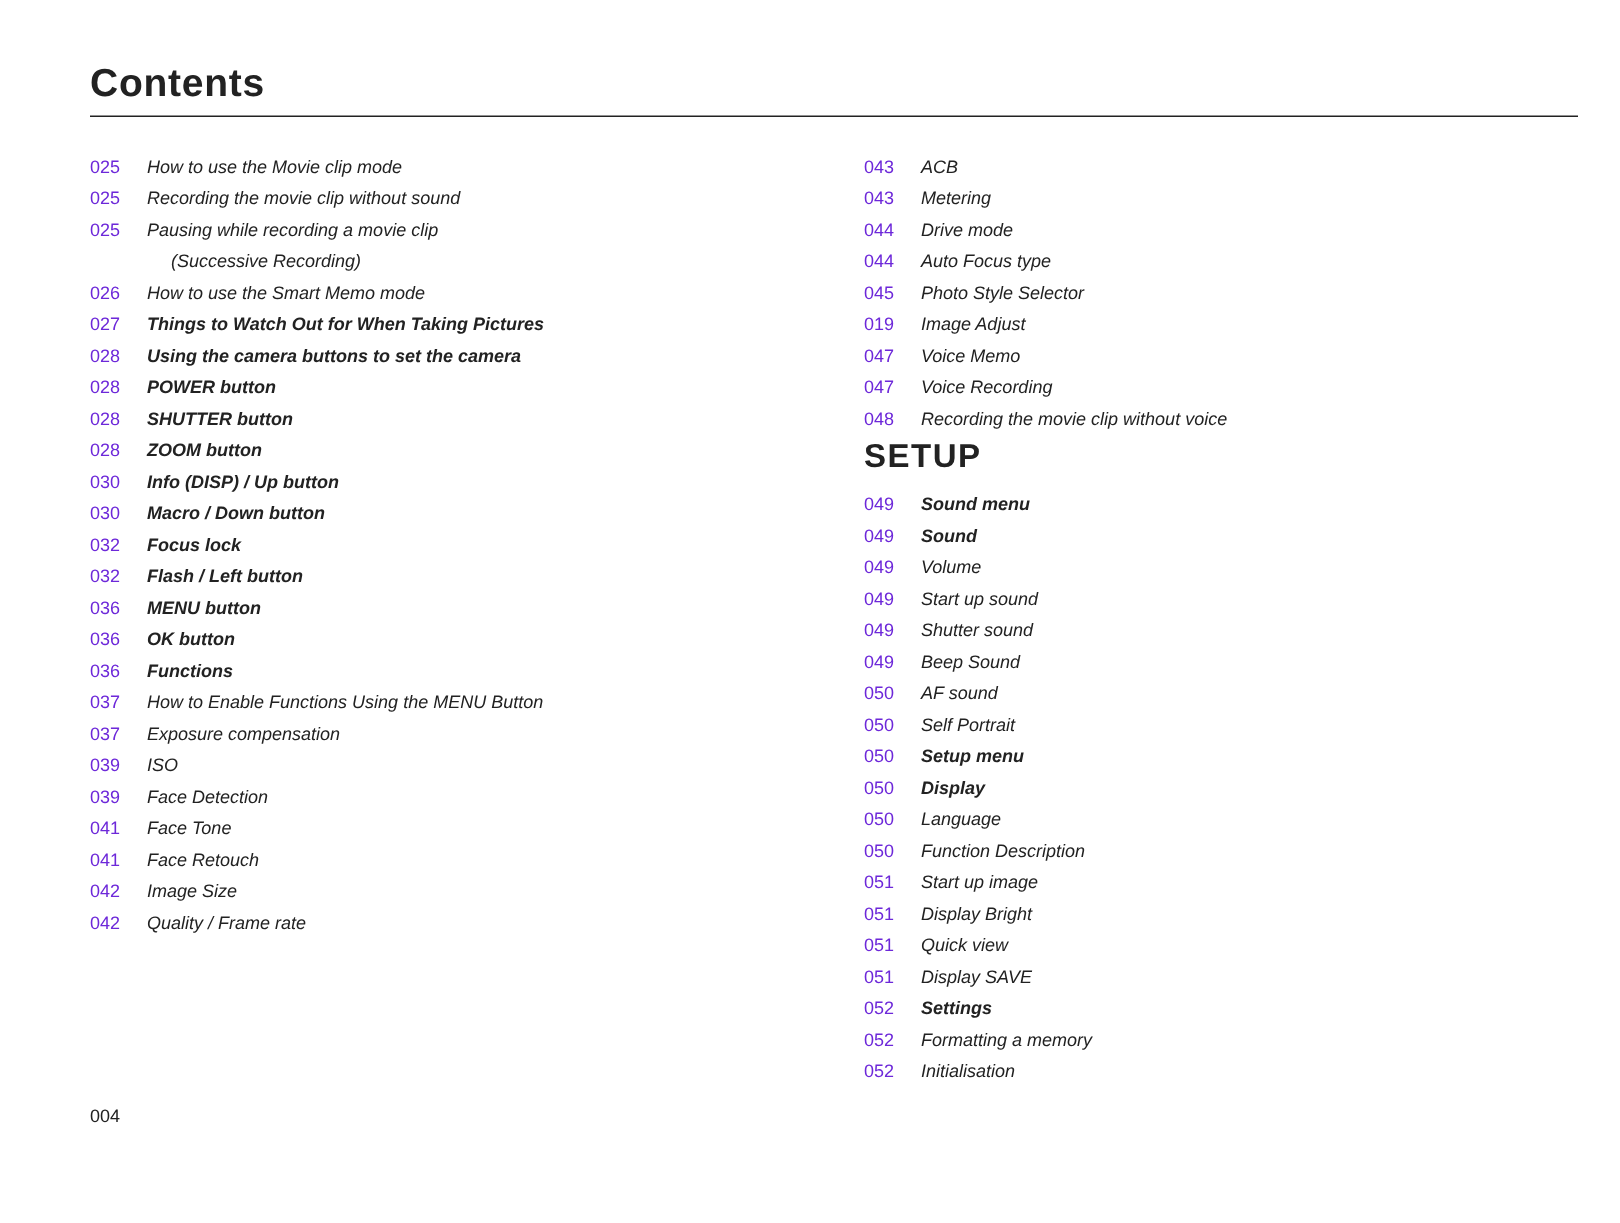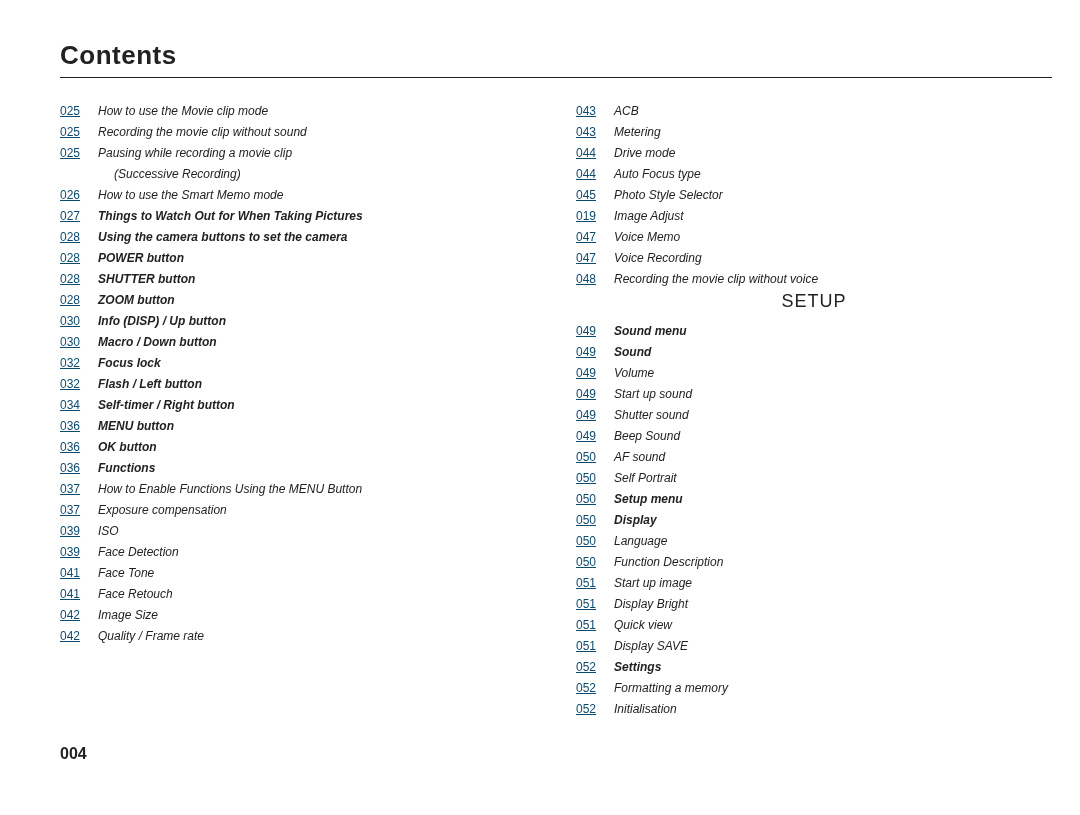--- a/index.html
+++ b/index.html
@@ -40,47 +40,46 @@
       padding-left: 20px;
     }
     .entry {
       display: flex;
       margin-bottom: 3px;
       line-height: 1.5;
     }
     .entry .num {
       min-width: 38px;
       font-size: 12px;
-      color: #0c4a6e;
+      color: #6d28d9;
       flex-shrink: 0;
-      text-decoration: underline;
     }
     .entry .label {
       font-size: 12px;
       color: #222;
       flex: 1;
       font-style: italic;
     }
     .entry .label.bold {
       font-weight: bold;
     }
     .entry .label.indent {
       padding-left: 16px;
     }
     .setup-label {
-      font-size: 18px;
-      font-weight: normal;
-      text-align: center;
+      font-size: 22px;
+      font-weight: bold;
+      text-align: left;
       margin-bottom: 10px;
       letter-spacing: 1px;
     }
     .page-num {
-      margin-top: 24px;
-      font-size: 16px;
-      font-weight: bold;
+      margin-top: 11px;
+      font-size: 12px;
+      font-weight: normal;
       color: #222;
     }
   </style>
 </head>
 <body>
 
 <div class="page">
   <div class="title">Contents</div>
   <hr class="divider">
 
@@ -137,24 +136,20 @@
         </div>
         <div class="entry">
           <span class="num">032</span>
           <span class="label bold">Focus lock</span>
         </div>
         <div class="entry">
           <span class="num">032</span>
           <span class="label bold">Flash / Left button</span>
         </div>
         <div class="entry">
-          <span class="num">034</span>
-          <span class="label bold">Self-timer / Right button</span>
-        </div>
-        <div class="entry">
           <span class="num">036</span>
           <span class="label bold">MENU button</span>
         </div>
         <div class="entry">
           <span class="num">036</span>
           <span class="label bold">OK button</span>
         </div>
         <div class="entry">
           <span class="num">036</span>
           <span class="label bold">Functions</span>

